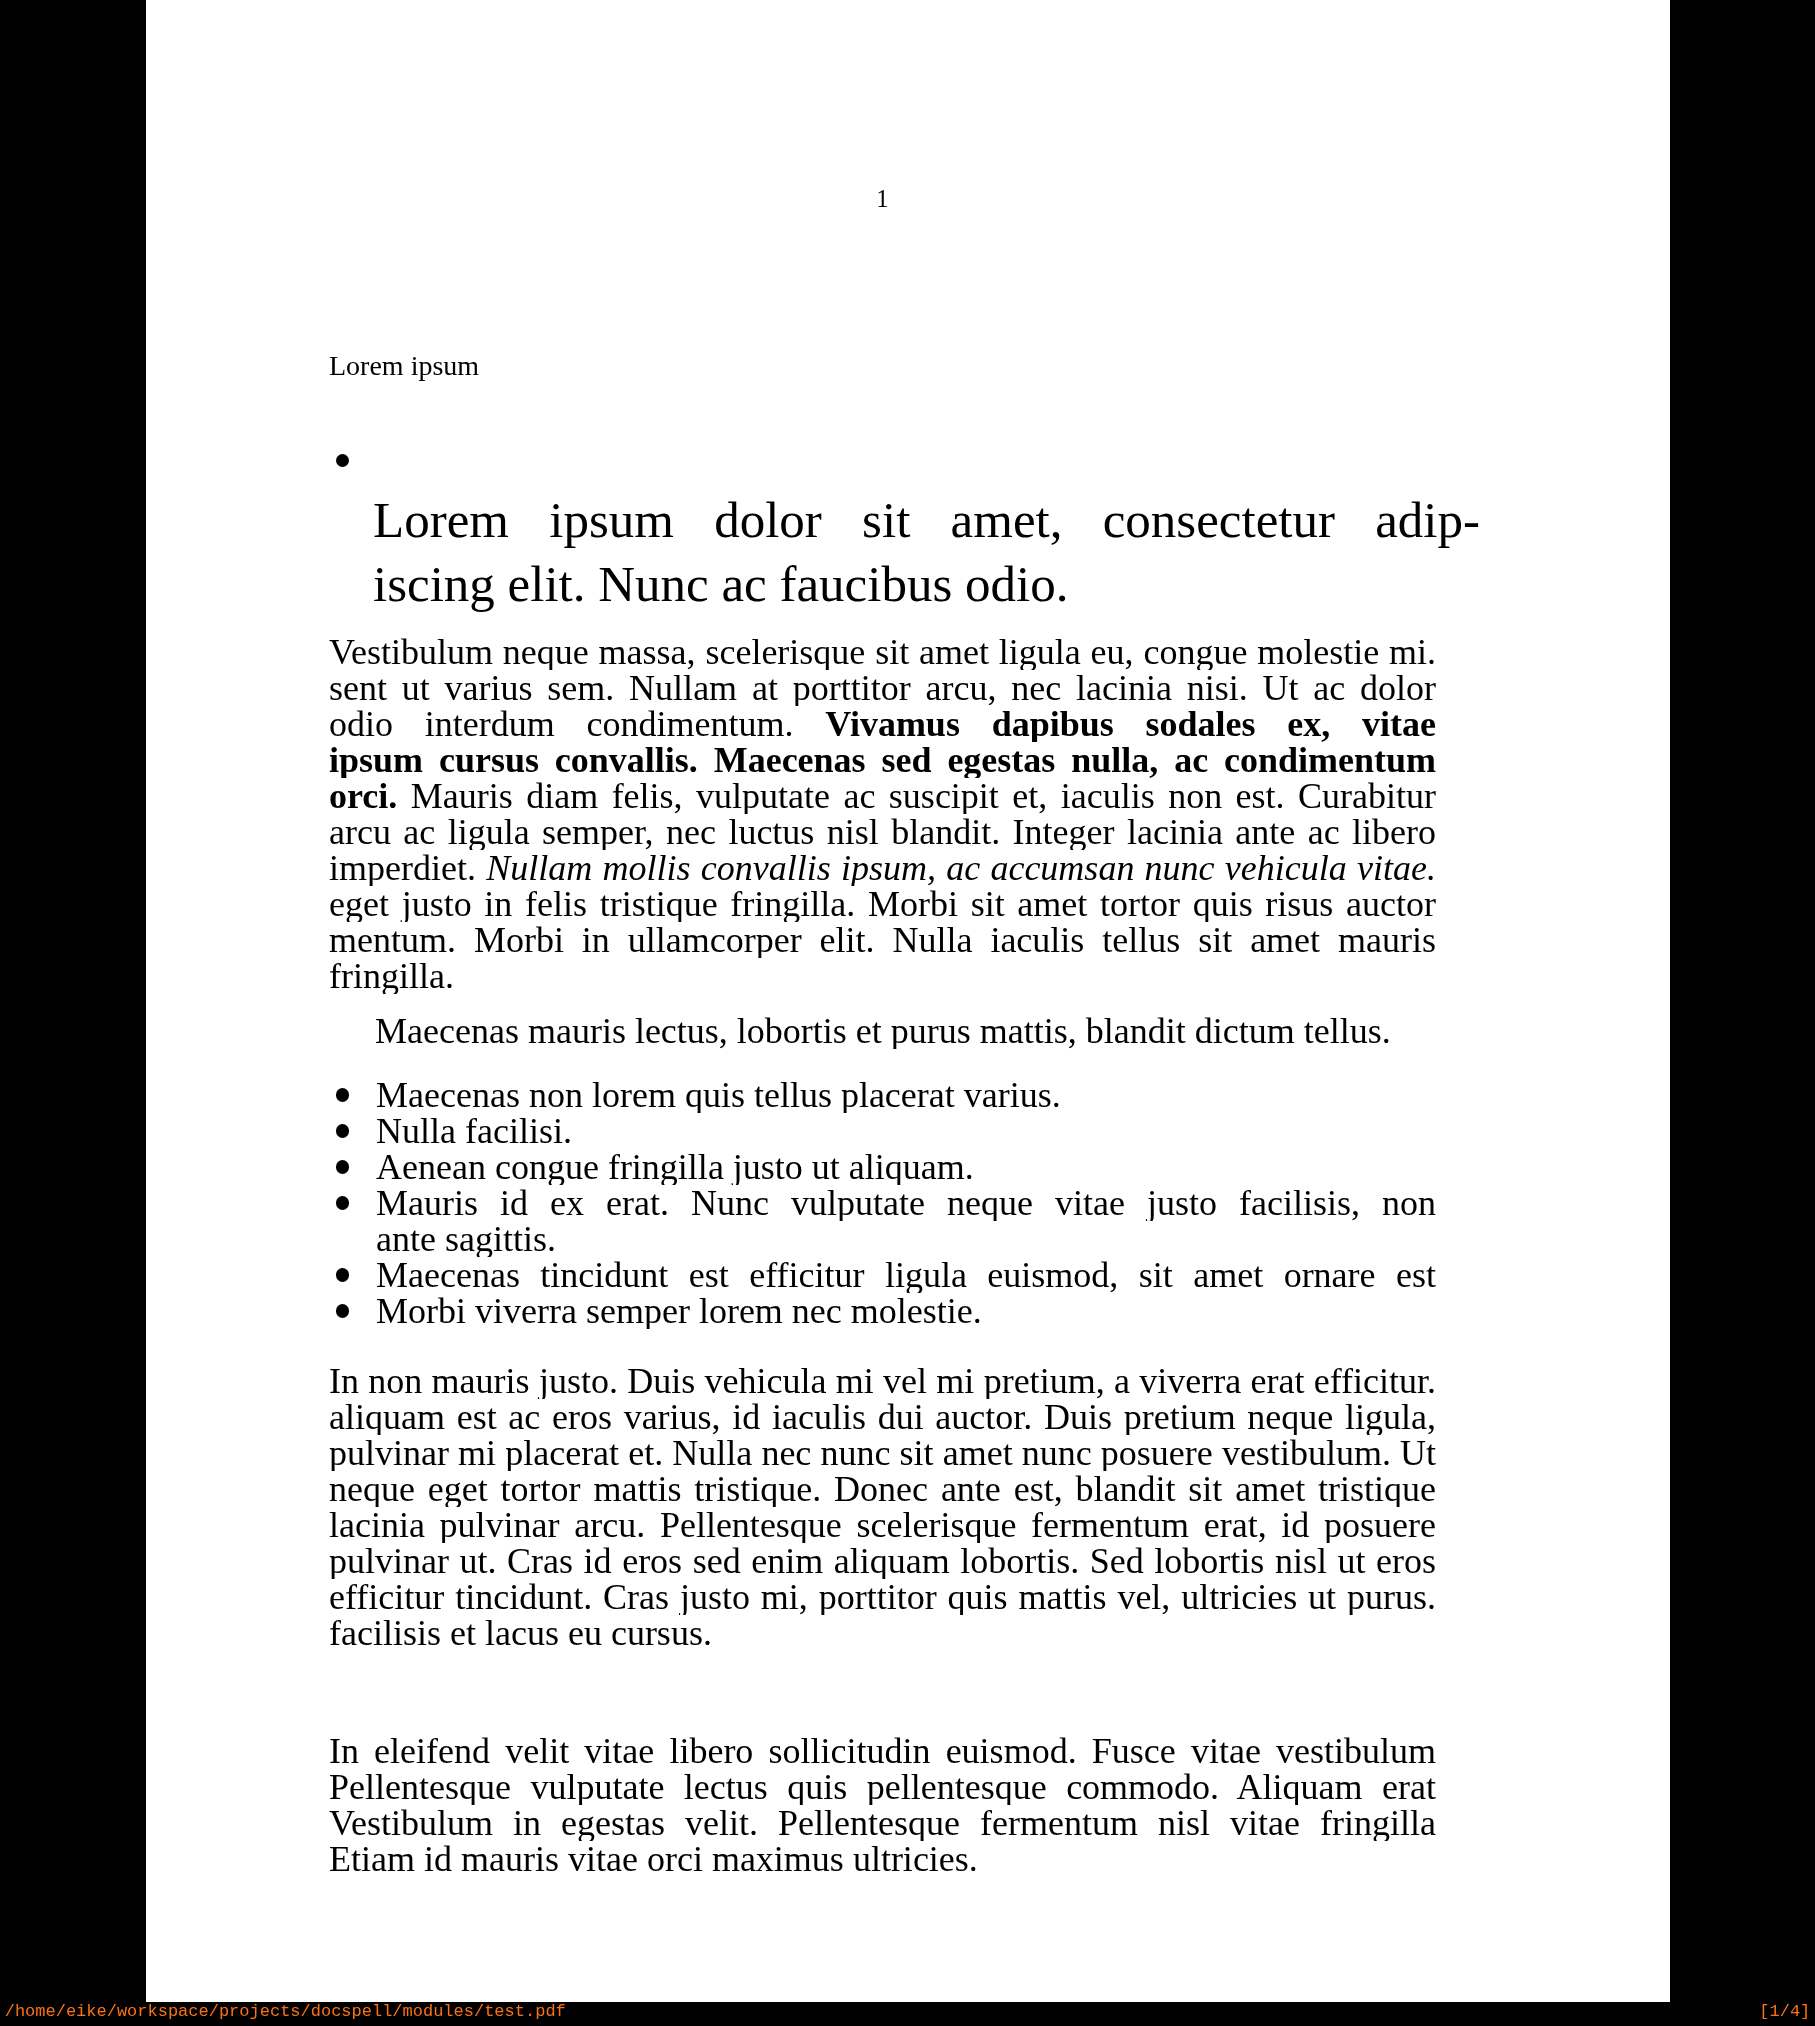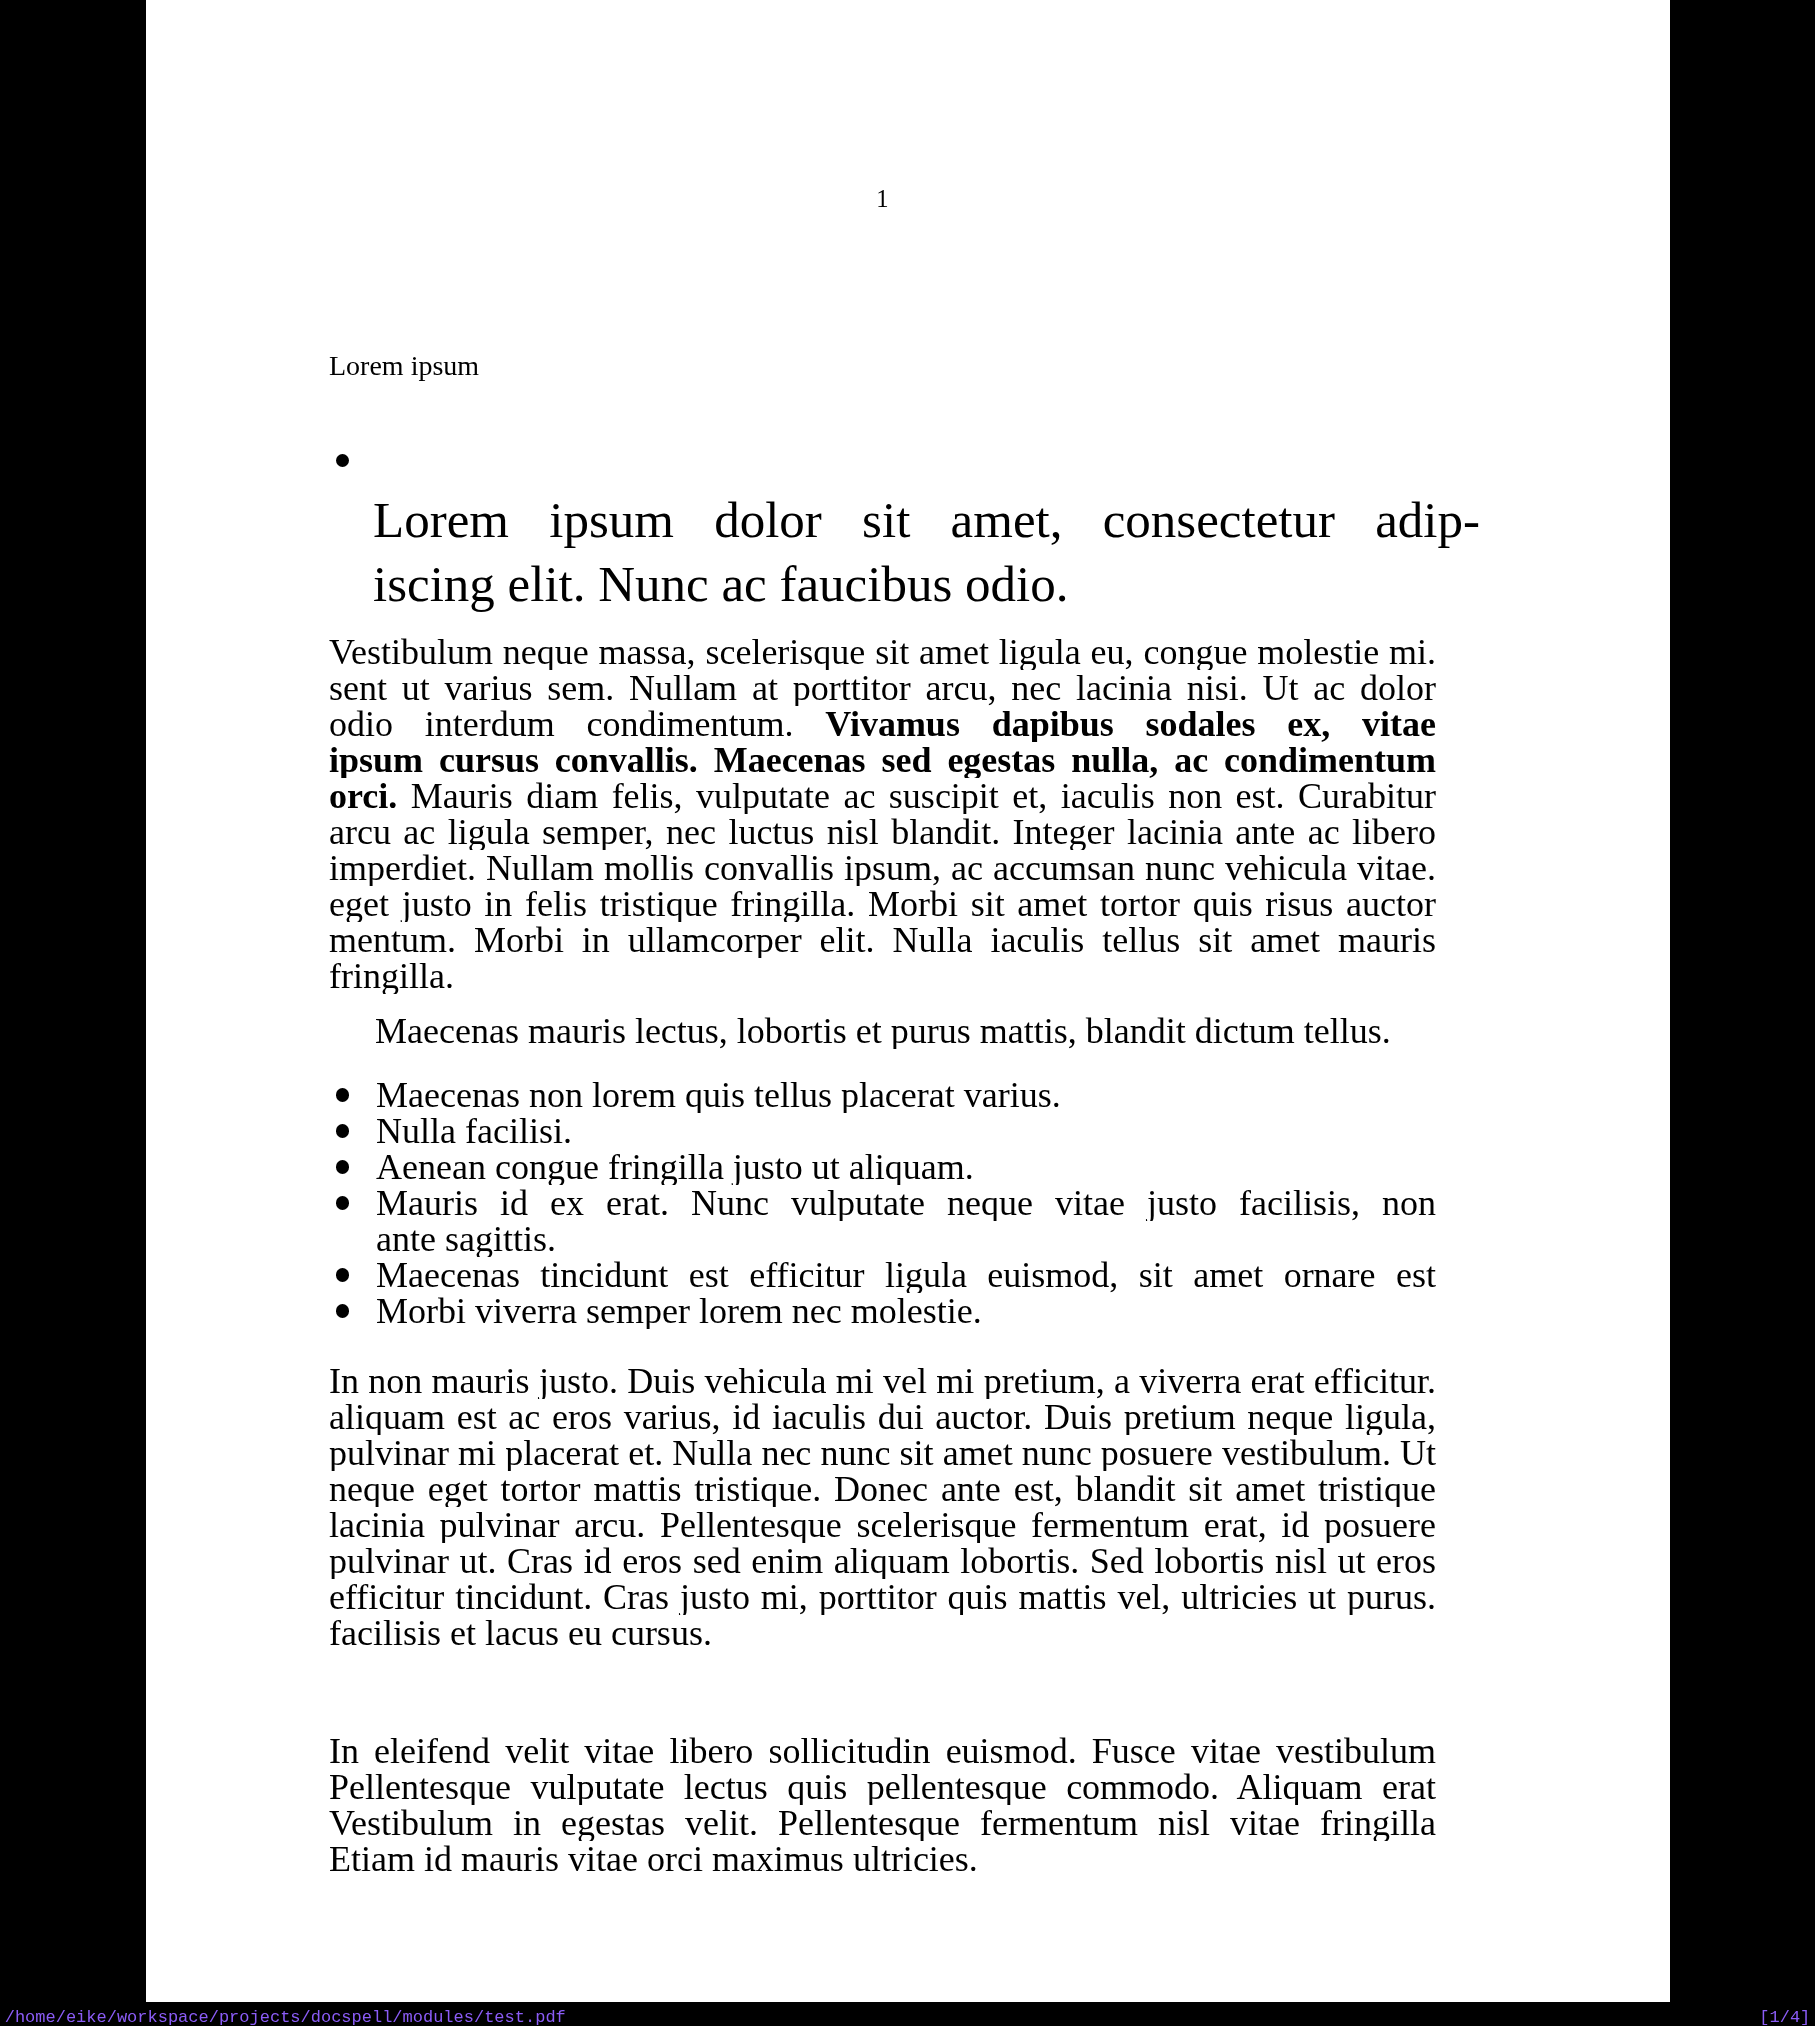--- a/index.html
+++ b/index.html
@@ -16,26 +16,26 @@
   .title .line{height:64px;}
   .para,.listblk{font-size:36px;line-height:36px;}
   .p1{top:634px;}
   .p2{top:1013px;margin-left:46px;}
   .listblk{top:1077px;}
   .p3{top:1363px;}
   .p4{top:1704px;margin-top:29px;}
   .line{height:36px;text-align:justify;text-align-last:justify;overflow:hidden;}
   .line.last{text-align-last:left;}
   .b{font-weight:bold;}
-  .i{}
+  .i{font-style:italic;}
   .item{position:relative;padding-left:47px;}
   .item .dot{left:6.6px;top:11.4px;}
   .statusbar{position:absolute;left:0;top:2002px;width:1815px;height:24.6px;background:#000;
-             color:#8b5cf6;font-family:"Liberation Mono","DejaVu Sans Mono",monospace;font-size:17px;
-             display:flex;justify-content:space-between;align-items:flex-end;
+             color:#f97316;font-family:"Liberation Mono","DejaVu Sans Mono",monospace;font-size:17px;
+             display:flex;justify-content:space-between;align-items:flex-start;
              padding:0 4.7px;box-sizing:border-box;}
 </style>
 </head>
 <body>
 
 <div class="window">
 
   <div class="page">
     <div class="content">
 

